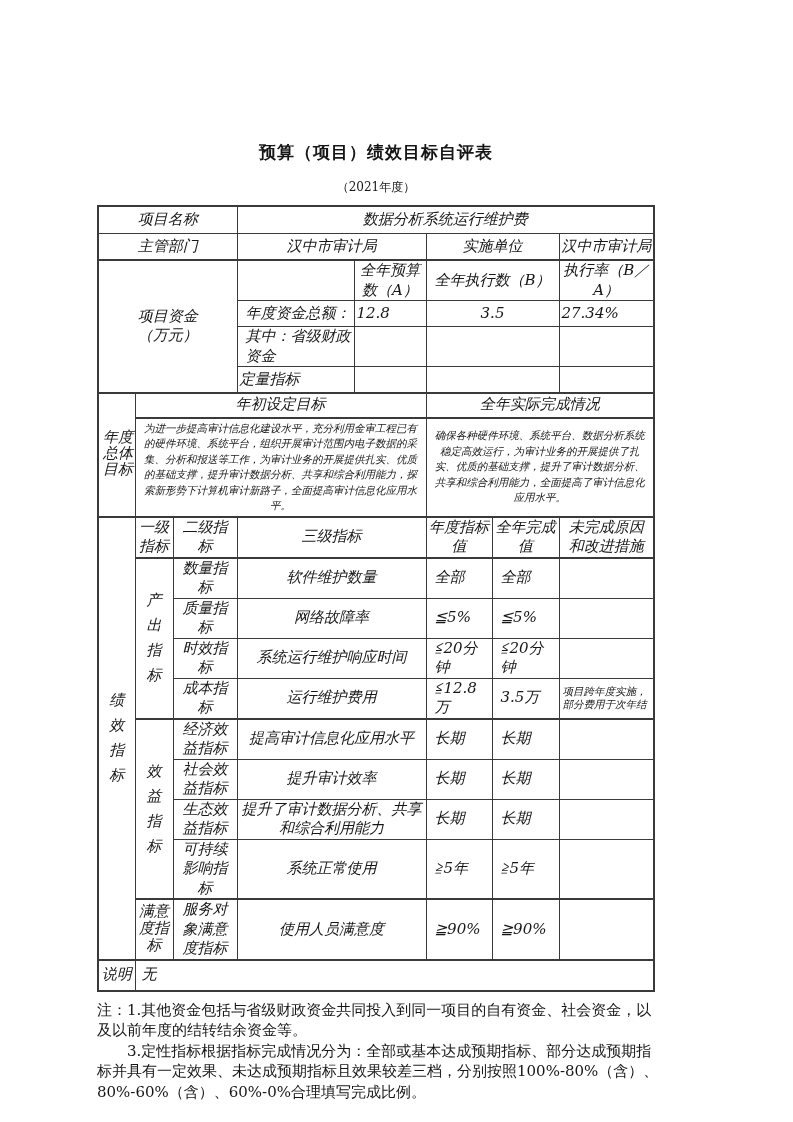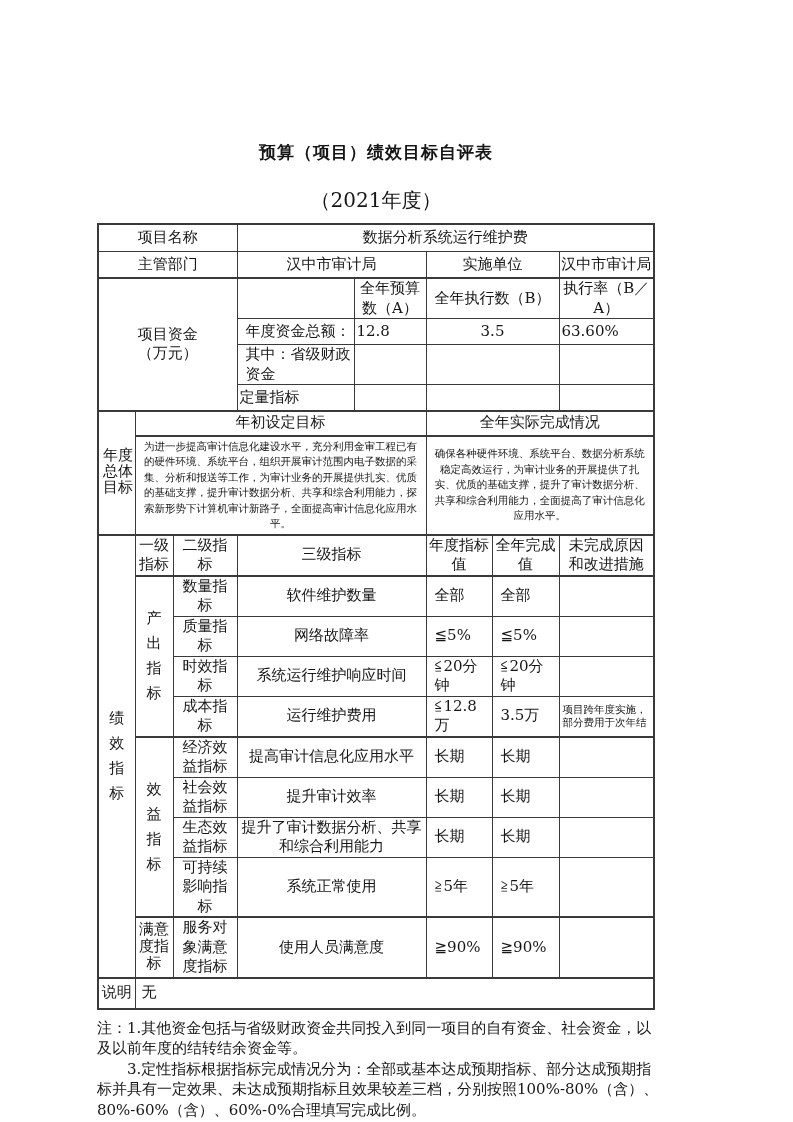--- a/index.html
+++ b/index.html
@@ -8,27 +8,28 @@
     position:relative; width:793px; height:1122px; margin:0 auto;
     background:#ffffff; color:#161616;
     font-family:"DejaVu Serif","Liberation Serif",serif;
     overflow:hidden;
   }
   .doc-title {
     padding-top:141px; margin-left:97px; width:558px;
     text-align:center; font-size:17px; font-weight:700; letter-spacing:1px;
   }
   .doc-subtitle {
-    margin-top:23px; margin-left:97px; width:558px;
-    text-align:center; font-size:20px;
+    margin-top:15px; margin-left:97px; width:558px;
+    text-align:center; font-size:12px;
   }
   table.main {
     border-collapse:collapse; table-layout:fixed;
     width:558px; margin:9px 8px 0 97px;
     border:2px solid var(--bc);
+    font-style:italic;
   }
   td {
     border:1px solid var(--bc);
     text-align:center; vertical-align:middle;
     font-size:15px; line-height:1.3; padding:0 2px;
     word-break:break-all; overflow:hidden;
   }
   tr.sec > td { border-top:2px solid var(--bc); }
   td.left  { text-align:left;  padding-left:8px; }
   td.right { text-align:left; padding-right:4px; }
@@ -91,21 +92,21 @@
       </td>
       <td></td>
       <td>全年预算数（A）</td>
       <td colspan="2">全年执行数（B）</td>
       <td>执行率（B／A）</td>
     </tr>
     <tr style="height:26px">
       <td class="left">年度资金总额：</td>
       <td class="right">12.8</td>
       <td colspan="2">3.5</td>
-      <td class="right">63.60%</td>
+      <td class="right">27.34%</td>
     </tr>
     <tr style="height:31px">
       <td class="left">其中：省级财政资金</td>
       <td></td>
       <td colspan="2"></td>
       <td></td>
     </tr>
     <tr style="height:26px">
       <td class="right">定量指标</td>
       <td></td>

